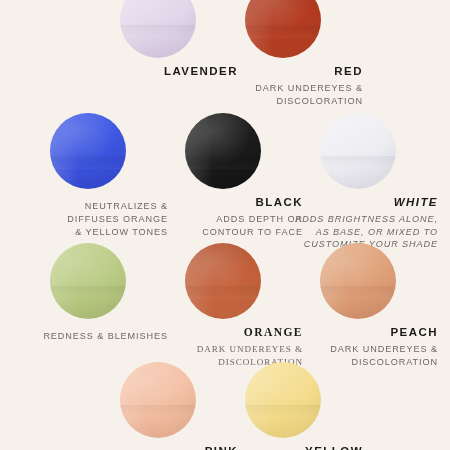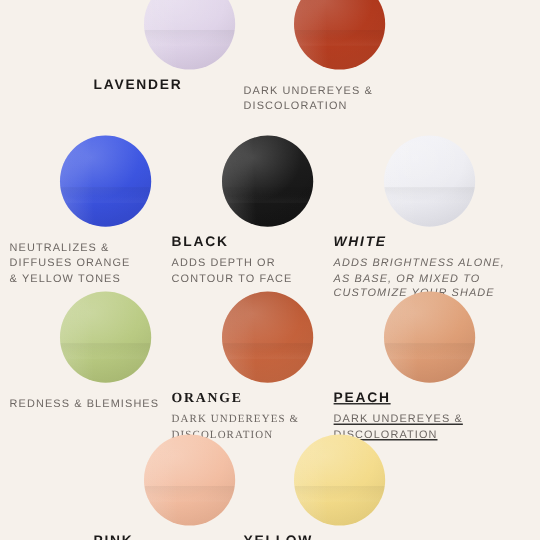--- a/index.html
+++ b/index.html
@@ -86,21 +86,21 @@
     top: 56%;
     background: linear-gradient(180deg,
                 rgba(0,0,0,0.09) 0%,
                 rgba(0,0,0,0.03) 55%,
                 rgba(255,255,255,0.06) 100%);
     pointer-events: none;
     opacity: .55;
   }
 
   .labels {
-    text-align: left;
+    text-align: right;
     width: 160px;
     margin-top: 7px;
   }
 
   .name {
     font-size: 11.5px;
     font-weight: bold;
     letter-spacing: 1.45px;
     color: #1c1a19;
     line-height: 1.1;
@@ -132,20 +132,21 @@
         <div class="name">LAVENDER</div>
       </div>
     </div>
     <div class="cell" style="left: 208px; top: -18px;">
       <div class="swatch-wrap">
         <div class="swatch" style="background: linear-gradient(165deg, rgb(168, 52, 26) 0%, rgb(178, 58, 30) 48%, rgb(185, 66, 36) 100%);">
           <div class="band"></div>
         </div>
       </div>
       <div class="labels">
+        <div class="name">RED</div>
         <div class="desc">DARK UNDEREYES &amp;
 DISCOLORATION</div>
       </div>
     </div>
     <div class="cell" style="left: 13px; top: 113px;">
       <div class="swatch-wrap">
         <div class="swatch" style="background: linear-gradient(165deg, rgb(74, 98, 232) 0%, rgb(60, 85, 224) 48%, rgb(52, 73, 210) 100%);">
           <div class="band"></div>
         </div>
       </div>
@@ -195,21 +196,21 @@
         <div class="swatch" style="background: linear-gradient(165deg, rgb(178, 82, 47) 0%, rgb(195, 96, 58) 48%, rgb(201, 106, 67) 100%);">
           <div class="band"></div>
         </div>
       </div>
       <div class="labels">
         <div class="name">ORANGE</div>
         <div class="desc">DARK UNDEREYES &amp;
 DISCOLORATION</div>
       </div>
     </div>
-    <div class="cell" style="left: 283px; top: 243px; text-decoration: underline;">
+    <div class="cell" style="left: 283px; top: 243px;">
       <div class="swatch-wrap">
         <div class="swatch" style="background: linear-gradient(165deg, rgb(227, 172, 135) 0%, rgb(223, 160, 120) 48%, rgb(213, 145, 107) 100%);">
           <div class="band"></div>
         </div>
       </div>
       <div class="labels">
         <div class="name">PEACH</div>
         <div class="desc">DARK UNDEREYES &amp;
 DISCOLORATION</div>
       </div>

